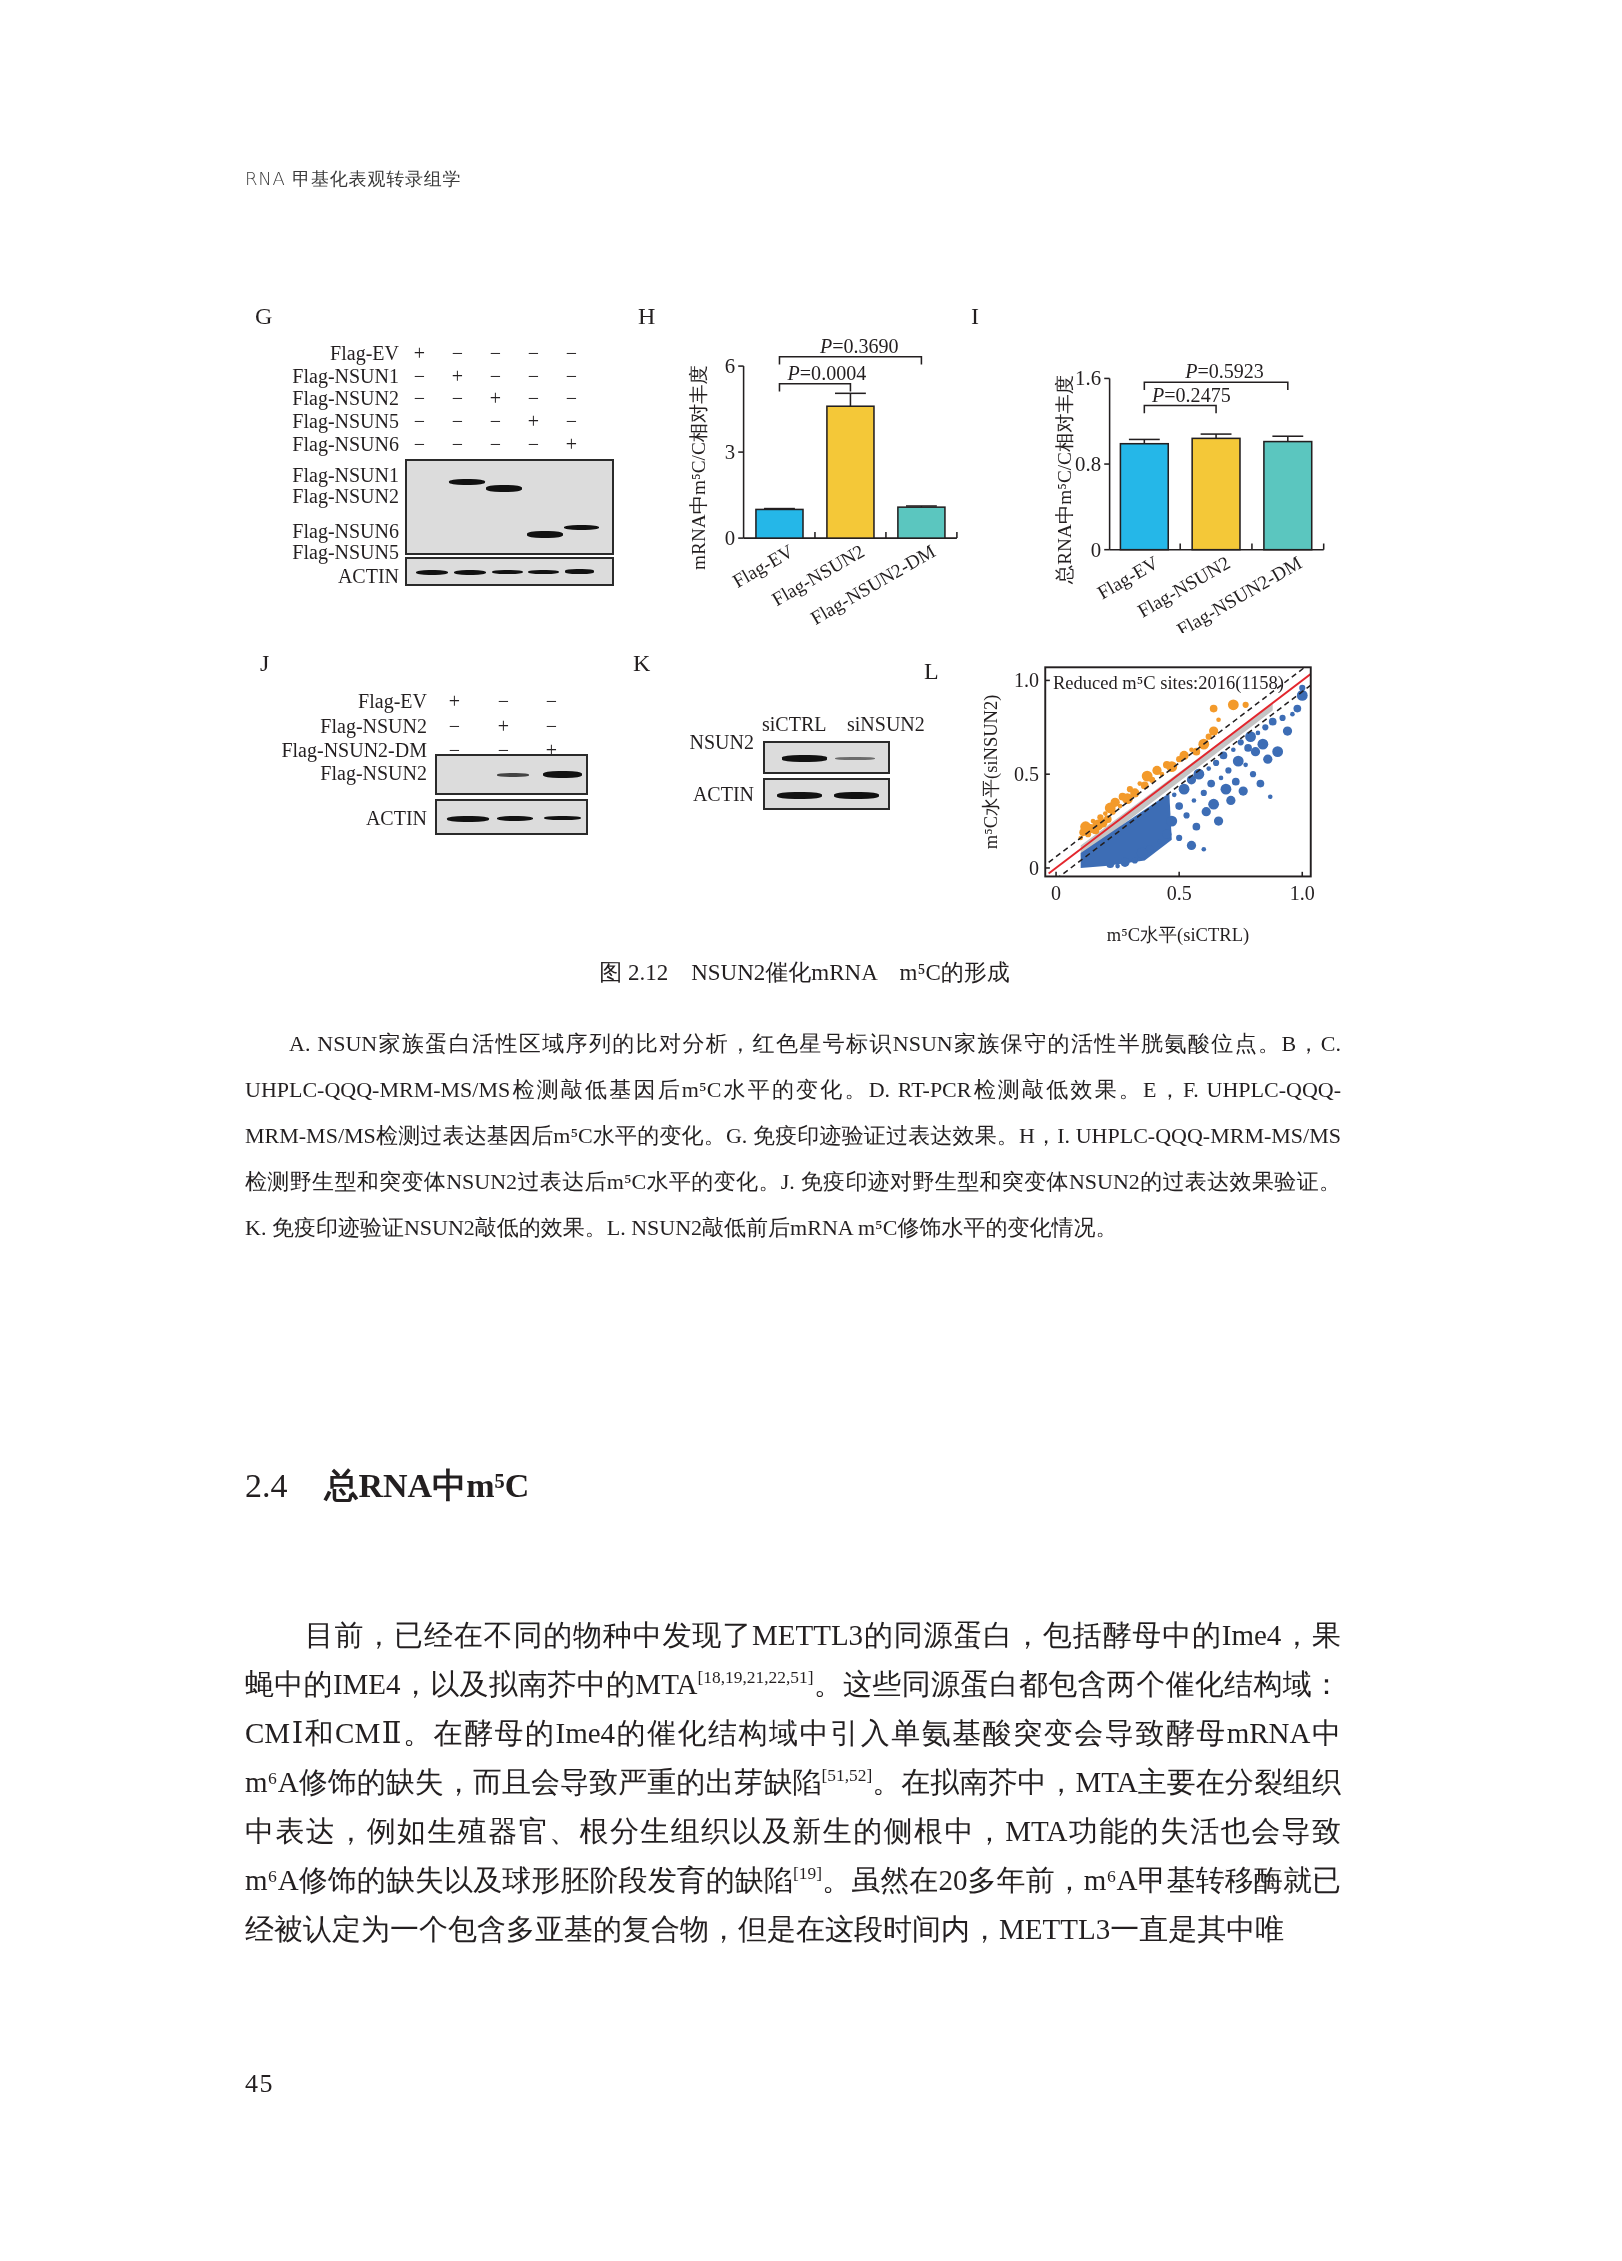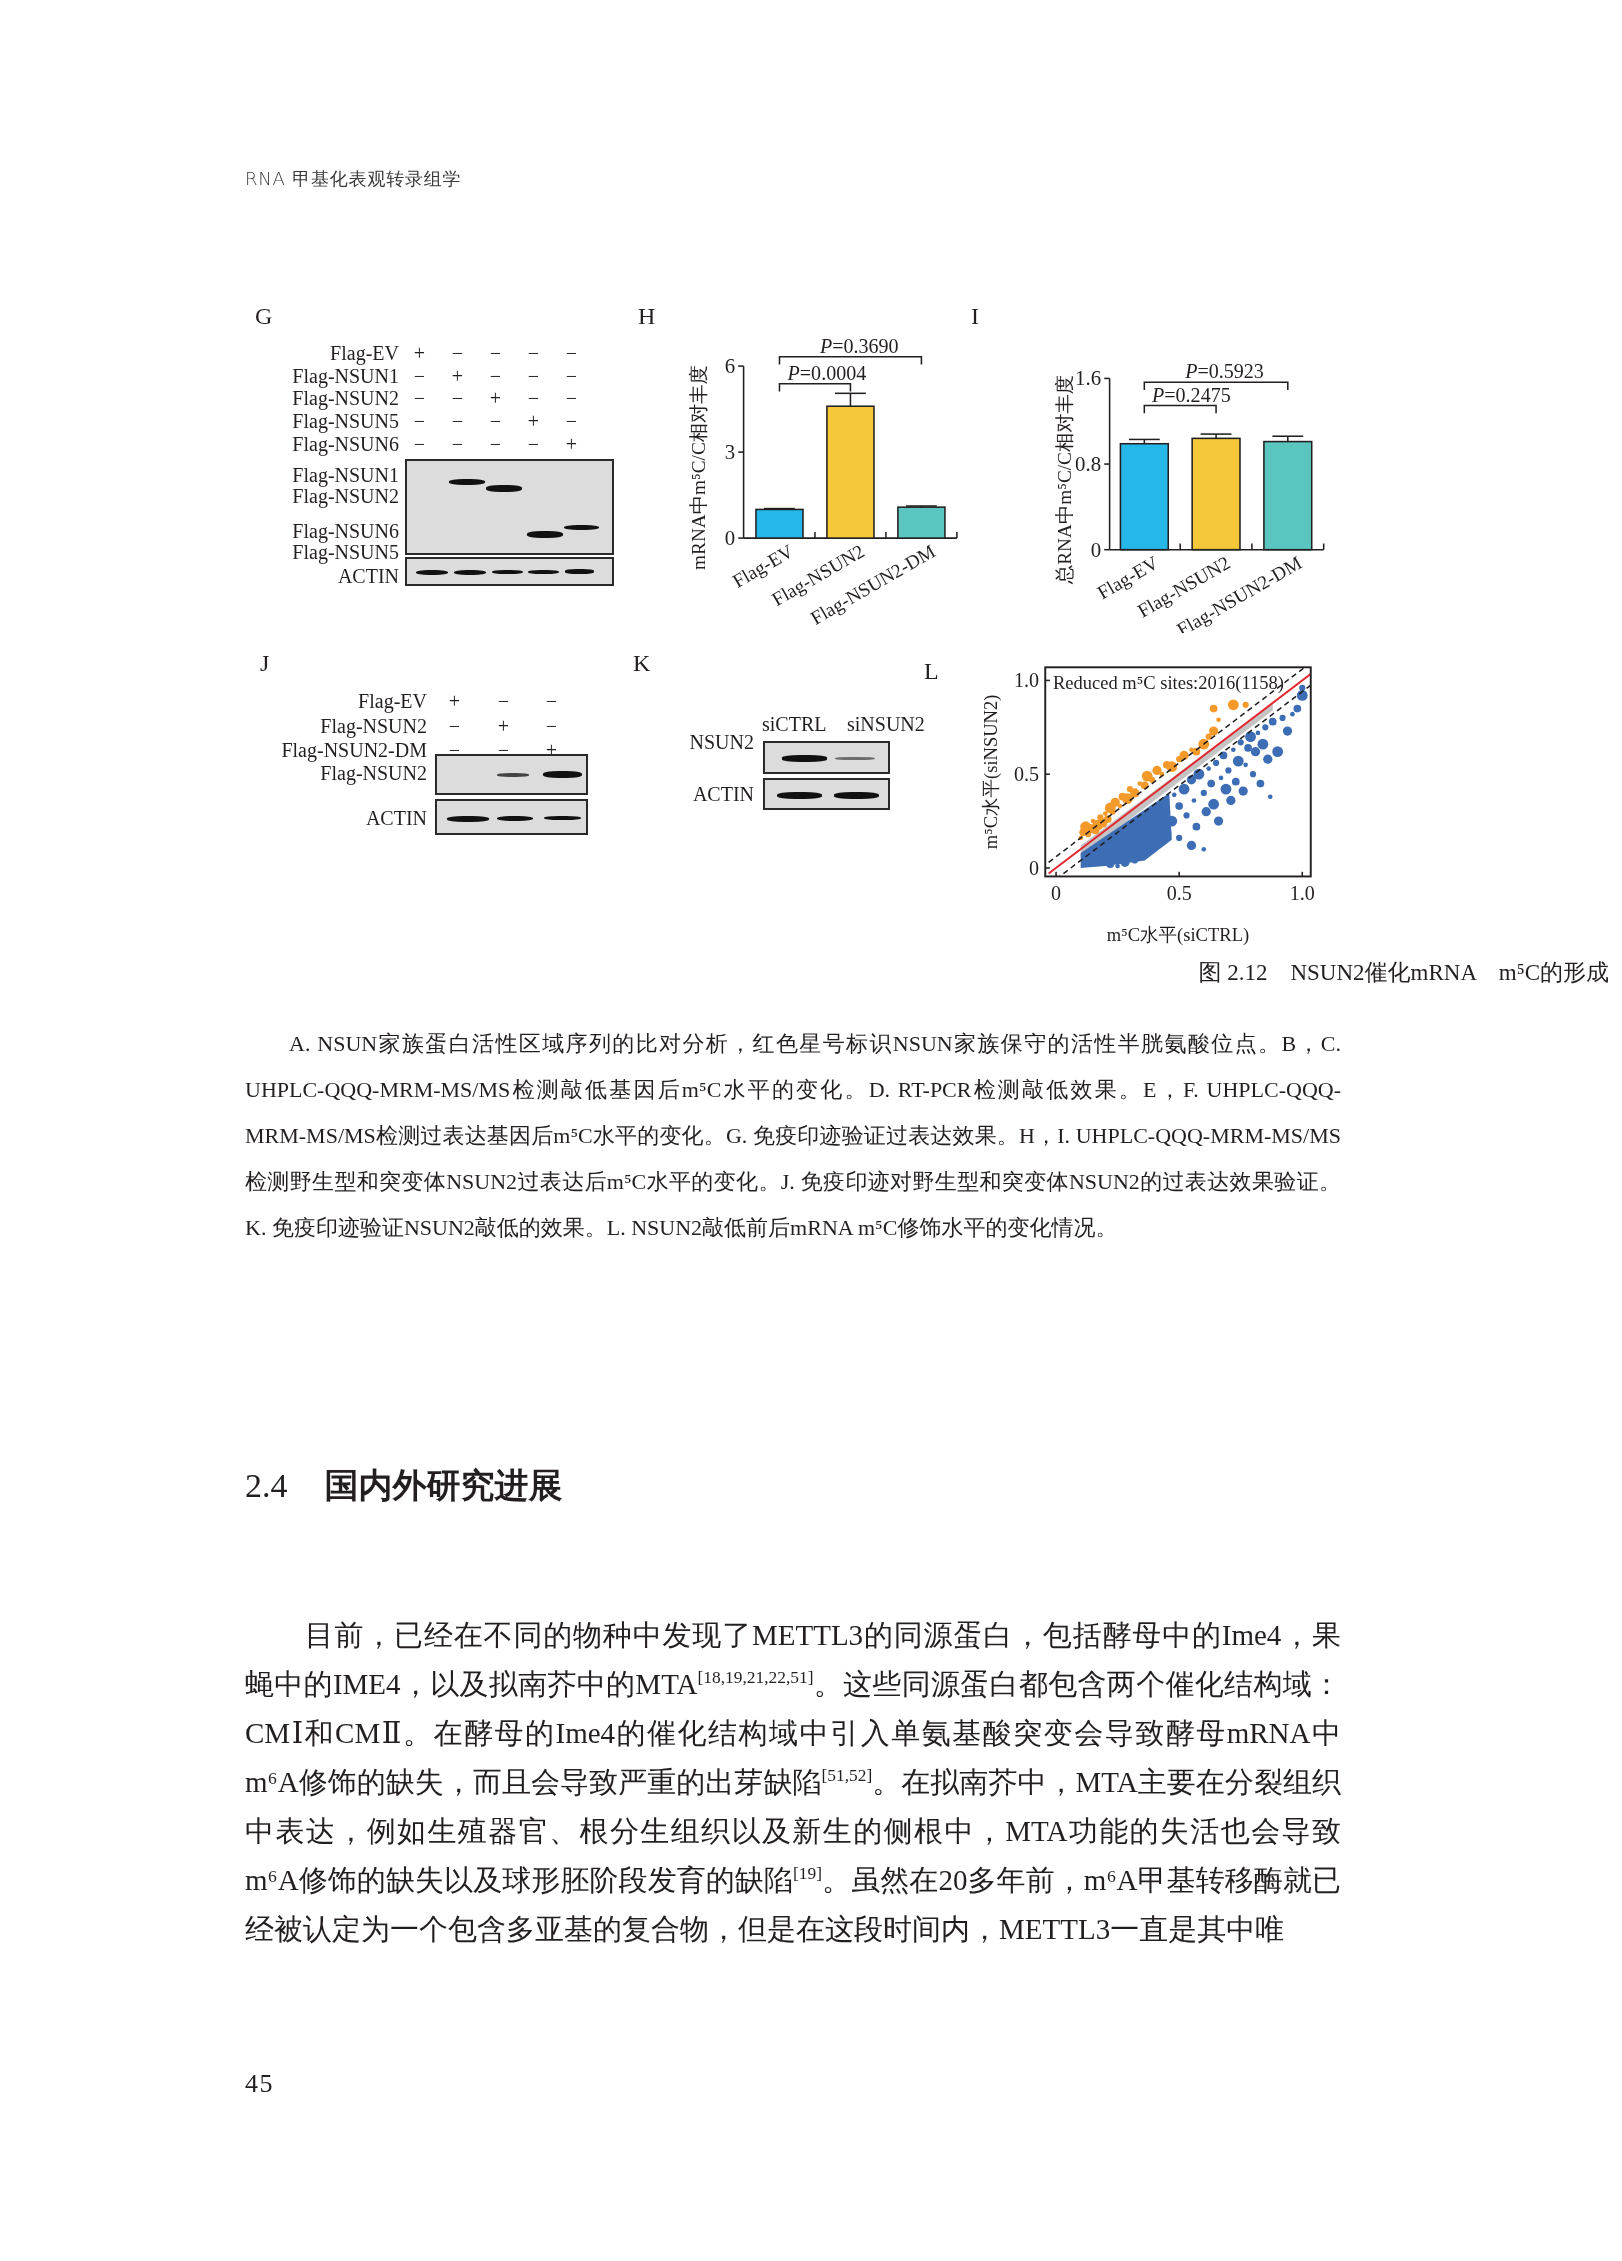--- a/index.html
+++ b/index.html
@@ -5,21 +5,21 @@
   html, body { margin: 0; padding: 0; background: #ffffff; }
   body { width: 1623px; height: 2261px; position: relative; overflow: hidden; color: #231f20; }
   .abs { position: absolute; }
   #running-header { left: 245px; top: 167px; font-size: 18px; letter-spacing: 0.8px; color: #3a3a3a; font-family: "DejaVu Sans", sans-serif; font-weight: 300; }
   .panel-letter { font-family: "Liberation Serif", serif; font-size: 24px; color: #231f20; }
   .blot-label { font-family: "Liberation Serif", serif; font-size: 20px; text-align: right; color: #231f20; line-height: 1; white-space: nowrap; }
   .sign { font-family: "Liberation Serif", serif; font-size: 20px; text-align: center; width: 23px; line-height: 1; color: #231f20; }
   .blot { background: #dcdcdc; border: 2.3px solid #2a2a2a; box-sizing: border-box; }
   .band { position: absolute; background: #111; border-radius: 40%; }
   svg text { font-family: "Liberation Serif", serif; fill: #231f20; }
-  #figure-caption { left: 0; width: 1609px; top: 957px; text-align: right; font-size: 23px; font-family: "Liberation Serif", "DejaVu Serif", serif; }
+  #figure-caption { left: 0; width: 1609px; top: 957px; text-align: center; font-size: 23px; font-family: "Liberation Serif", "DejaVu Serif", serif; }
   .legend-text { left: 245px; width: 1096px; font-size: 22px; line-height: 46px; font-family: "Liberation Serif", "DejaVu Serif", serif; text-align: justify; }
   #section-heading { left: 245px; top: 1463px; font-size: 34px; font-weight: bold; font-family: "Liberation Serif", "DejaVu Serif", serif; }
   #section-heading .num { font-weight: normal; margin-right: 37px; }
   .body-text { left: 245px; width: 1096px; font-size: 29px; line-height: 49px; font-family: "Liberation Serif", "DejaVu Serif", serif; text-align: justify; }
   sup { font-size: 60%; line-height: 0; }
   #page-number { left: 245px; top: 2069px; font-size: 26px; font-family: "Liberation Serif", serif; letter-spacing: 1.5px; }
 </style>
 </head>
 <body>
 
@@ -317,21 +317,21 @@
     <text x="447" y="326" font-size="26" text-anchor="middle">1.0</text>
     <text x="124" y="53" font-size="24">Reduced m⁵C sites:2016(1158)</text>
     <text x="286" y="379" font-size="24" text-anchor="middle">m⁵C水平(siCTRL)</text>
   </svg>
 
 <div id="figure-caption" class="abs">图 2.12　NSUN2催化mRNA　m⁵C的形成</div>
 
 <div class="abs legend-text" style="top:1021px;text-indent:44px;">A. NSUN家族蛋白活性区域序列的比对分析，红色星号标识NSUN家族保守的活性半胱氨酸位点。B，C. UHPLC-QQQ-MRM-MS/MS检测敲低基因后m⁵C水平的变化。D. RT-PCR检测敲低效果。E，F. UHPLC-QQQ-MRM-MS/MS检测过表达基因后m⁵C水平的变化。G. 免疫印迹验证过表达效果。H，I. UHPLC-QQQ-MRM-MS/MS检测野生型和突变体NSUN2过表达后m⁵C水平的变化。J. 免疫印迹对野生型和突变体NSUN2的过表达效果验证。K. 免疫印迹验证NSUN2敲低的效果。L. NSUN2敲低前后mRNA m⁵C修饰水平的变化情况。</div>
 
 <div id="section-heading" class="abs">
-  <span class="num">2.4</span><span>国内外研究进展</span>
+  <span class="num">2.4</span><span>总RNA中m⁵C</span>
 </div>
 
 <div class="abs body-text" style="top:1567px;margin-top:44px;">
   <span>　　目前，已经在不同的物种中发现了METTL3的同源蛋白，包括酵母中的Ime4，果蝇中的IME4，以及拟南芥中的MTA</span><sup>[18,19,21,22,51]</sup><span>。这些同源蛋白都包含两个催化结构域：CMⅠ和CMⅡ。在酵母的Ime4的催化结构域中引入单氨基酸突变会导致酵母mRNA中m⁶A修饰的缺失，而且会导致严重的出芽缺陷</span><sup>[51,52]</sup><span>。在拟南芥中，MTA主要在分裂组织中表达，例如生殖器官、根分生组织以及新生的侧根中，MTA功能的失活也会导致m⁶A修饰的缺失以及球形胚阶段发育的缺陷</span><sup>[19]</sup><span>。虽然在20多年前，m⁶A甲基转移酶就已经被认定为一个包含多亚基的复合物，但是在这段时间内，METTL3一直是其中唯</span>
 </div>
 
 <div id="page-number" class="abs">45</div>
 
 
 </body></html>

